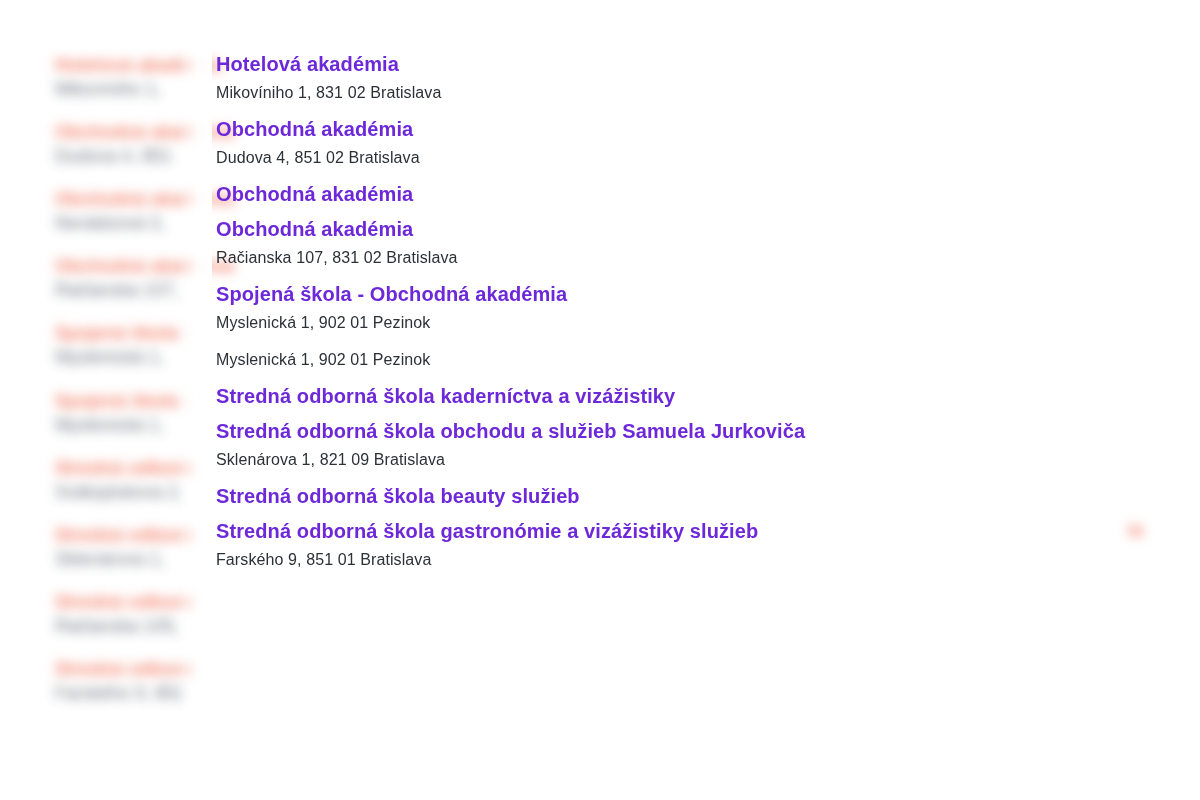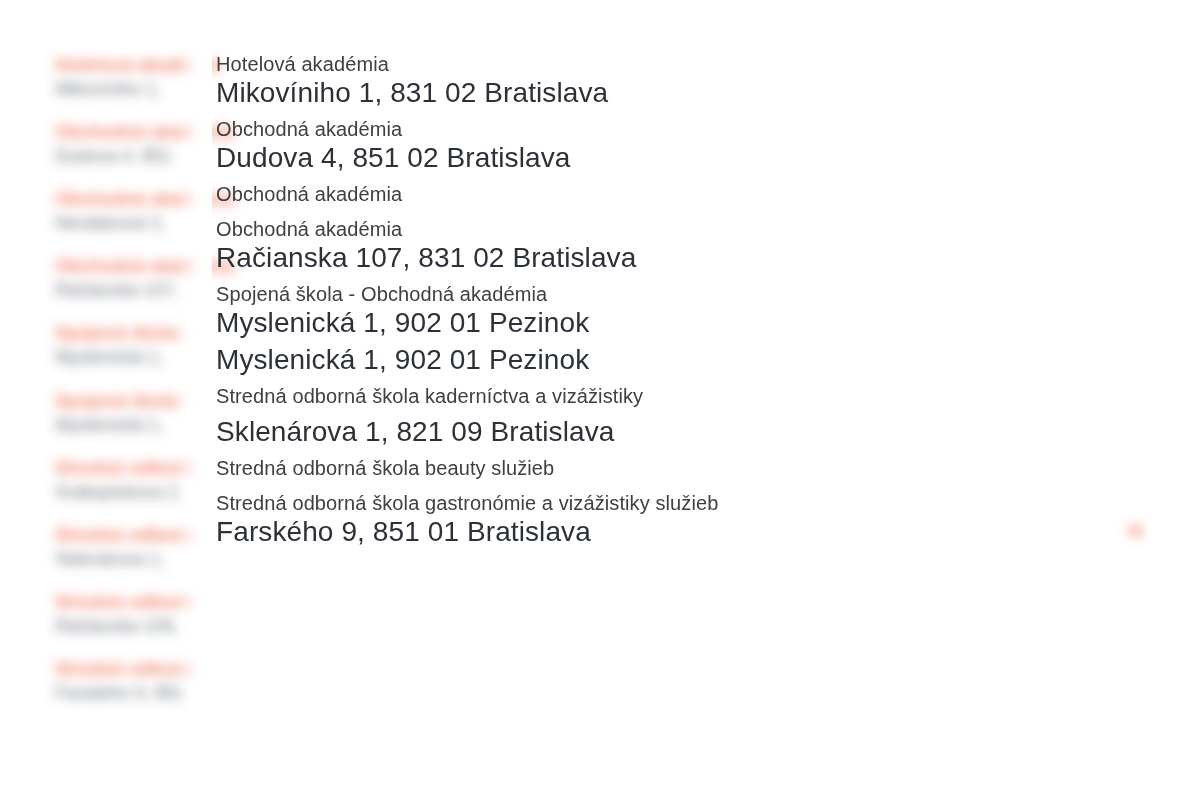--- a/index.html
+++ b/index.html
@@ -64,29 +64,29 @@
   #school-list {
     position: absolute;
     left: 216px;
     top: 50px;
     width: 940px;
   }
   .entry {
     margin-bottom: 7px;
   }
   .entry-name {
-    color: #404040;
-    font-weight: normal;
+    color: #6d28d9;
+    font-weight: bold;
     font-size: 20px;
     line-height: 28px;
     letter-spacing: .1px;
   }
   .entry-address {
     color: #2c3138;
-    font-size: 28px;
+    font-size: 16px;
     line-height: 30px;
     letter-spacing: .1px;
   }
 
   
   #blur-seam {
     position: absolute;
     left: 176px;
     top: 0;
     width: 36px;
@@ -173,20 +173,21 @@
 
   <div class="entry">
     <div class="entry-address">Myslenická 1, 902 01 Pezinok</div>
   </div>
 
   <div class="entry">
     <div class="entry-name">Stredná odborná škola kaderníctva a vizážistiky</div>
   </div>
 
   <div class="entry">
+    <div class="entry-name">Stredná odborná škola obchodu a služieb Samuela Jurkoviča</div>
     <div class="entry-address">Sklenárova 1, 821 09 Bratislava</div>
   </div>
 
   <div class="entry">
     <div class="entry-name">Stredná odborná škola beauty služieb</div>
   </div>
 
   <div class="entry">
     <div class="entry-name">Stredná odborná škola gastronómie a vizážistiky služieb</div>
     <div class="entry-address">Farského 9, 851 01 Bratislava</div>

